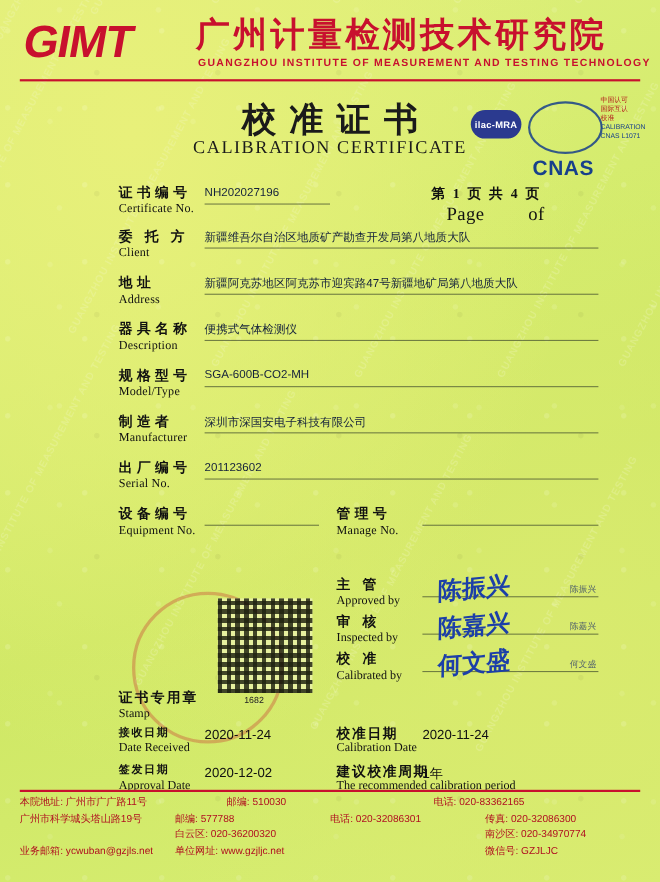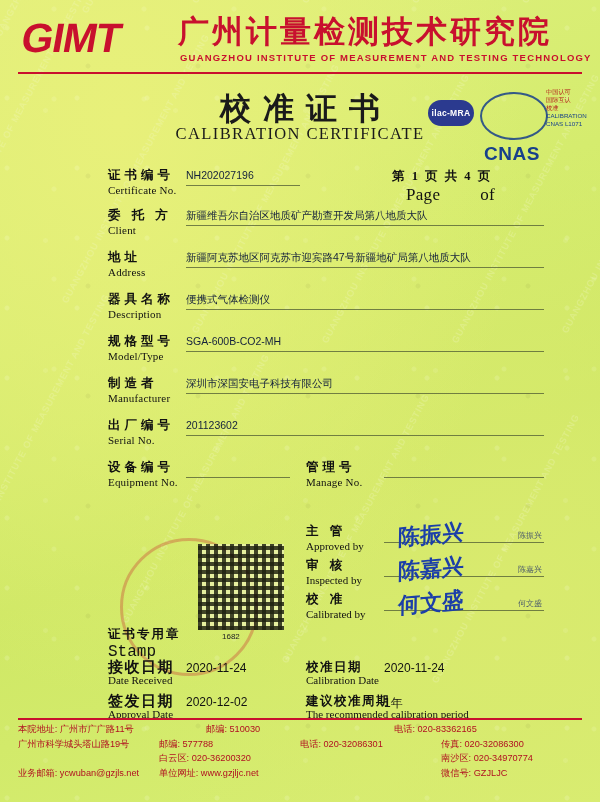--- a/index.html
+++ b/index.html
@@ -296,27 +296,27 @@
     border: 3px solid rgba(200, 30, 40, .55);
     border-radius: 50%;
     opacity: .55;
   }
   .stamp-lbl {
     position: absolute;
     left: 108px; top: 626px;
     width: 90px;
   }
   .stamp-lbl .cn { display:block; font-size: 12.5px; font-weight: bold; color:#111; letter-spacing: 2px; }
-  .stamp-lbl .en { display:block; font-size: 16px; color:#111;font-family:Liberation Mono, monospace; }
+  .stamp-lbl .en { display:block; font-size: 11px; color:#111; }
 
   
   .dates { position: absolute; left: 0; top: 660px; width: 600px; }
   .drow { position: relative; height: 30px; }
   .d-lbl { position: absolute; left: 108px; width: 86px; }
-  .d-lbl .cn { display:block; font-size: 15px; font-weight: bold; color:#111; letter-spacing: 1.5px; line-height: 14px;}
+  .d-lbl .cn { display:block; font-size: 10px; font-weight: bold; color:#111; letter-spacing: 1.5px; line-height: 14px;}
   .d-lbl .en { display:block; font-size: 11px; color:#111; line-height: 13px; }
   .d-val { position: absolute; left: 186px; top: 1px; font-size: 12px; color: #111; font-family: "Liberation Sans", sans-serif; }
   .d-lbl2 { position: absolute; left: 306px; width: 86px; }
   .d-lbl2 .cn { display:block; font-size: 12.5px; font-weight: bold; color:#111; letter-spacing: 1.5px; line-height: 14px;}
   .d-lbl2 .en { display:block; font-size: 11px; color:#111; line-height: 13px; white-space: nowrap;}
   .d-val2 { position: absolute; left: 384px; top: 1px; font-size: 12px; color: #111; font-family: "Liberation Sans", sans-serif; }
 
   
   .footer-rule {
     position: absolute;

